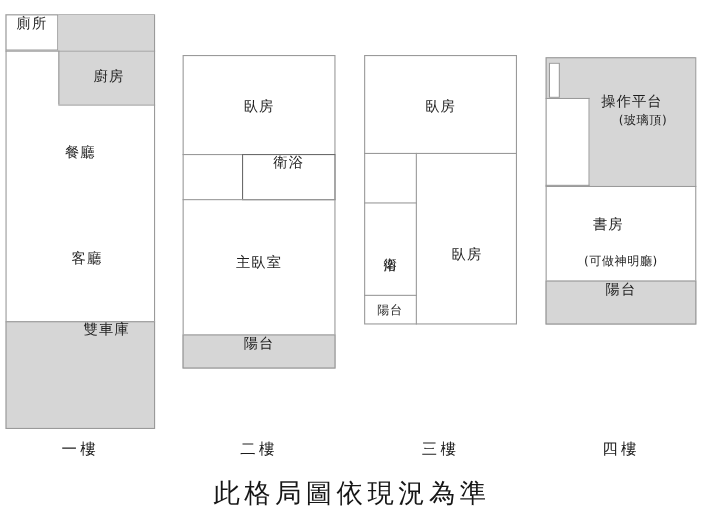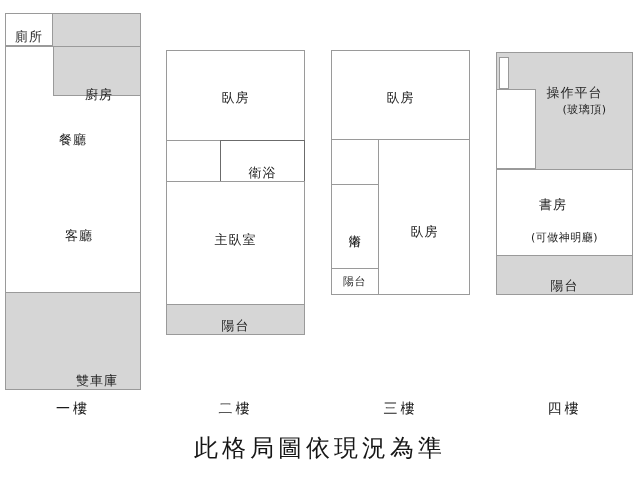--- a/index.html
+++ b/index.html
@@ -23,21 +23,21 @@
     height: 480px;
   }
 
   
   .room {
     position: absolute;
     box-sizing: border-box;
     border: 1px solid #9a9a9a;
     background: #ffffff;
     display: flex;
-    align-items: flex-end;
+    align-items: flex-start;
     justify-content: center;
     text-align: center;
     line-height: 1.18;
     font-size: 13px;
     letter-spacing: 0.5px;
     color: #1e1e1e;
   }
   .room.gray {
     background: #d6d6d6;
   }
@@ -128,21 +128,21 @@
     <div class="room" style="left:5px; top:13px; width:48px; height:33px;">
       <span class="label" style="position:static;">廁所</span>
     </div>
 
     <div class="wall" style="left:5px; top:46px; width:136px; height:1px;"></div>
 
     <div class="wall" style="left:53px; top:46px; width:1px; height:49px;"></div>
 
     <div class="wall" style="left:53px; top:95px; width:88px; height:1px;"></div>
 
-    <div class="label" style="left:60px; top:58px; width:78px; height:26px;margin-top:24px;">廚房</div>
+    <div class="label" style="left:60px; top:58px; width:78px; height:26px;">廚房</div>
 
     <div class="label" style="left:5px; top:130px; width:136px; height:20px;">餐廳</div>
 
     <div class="label" style="left:5px; top:226px; width:148px; height:20px;">客廳</div>
 
     <div class="room gray" style="left:5px; top:292px; width:136px; height:98px;padding-left:48px;">
       <span class="label" style="position:static;">雙車庫</span>
     </div>
 
     <div class="floor-label" style="left:5px; top:398px; width:136px; height:22px;">一樓</div>

